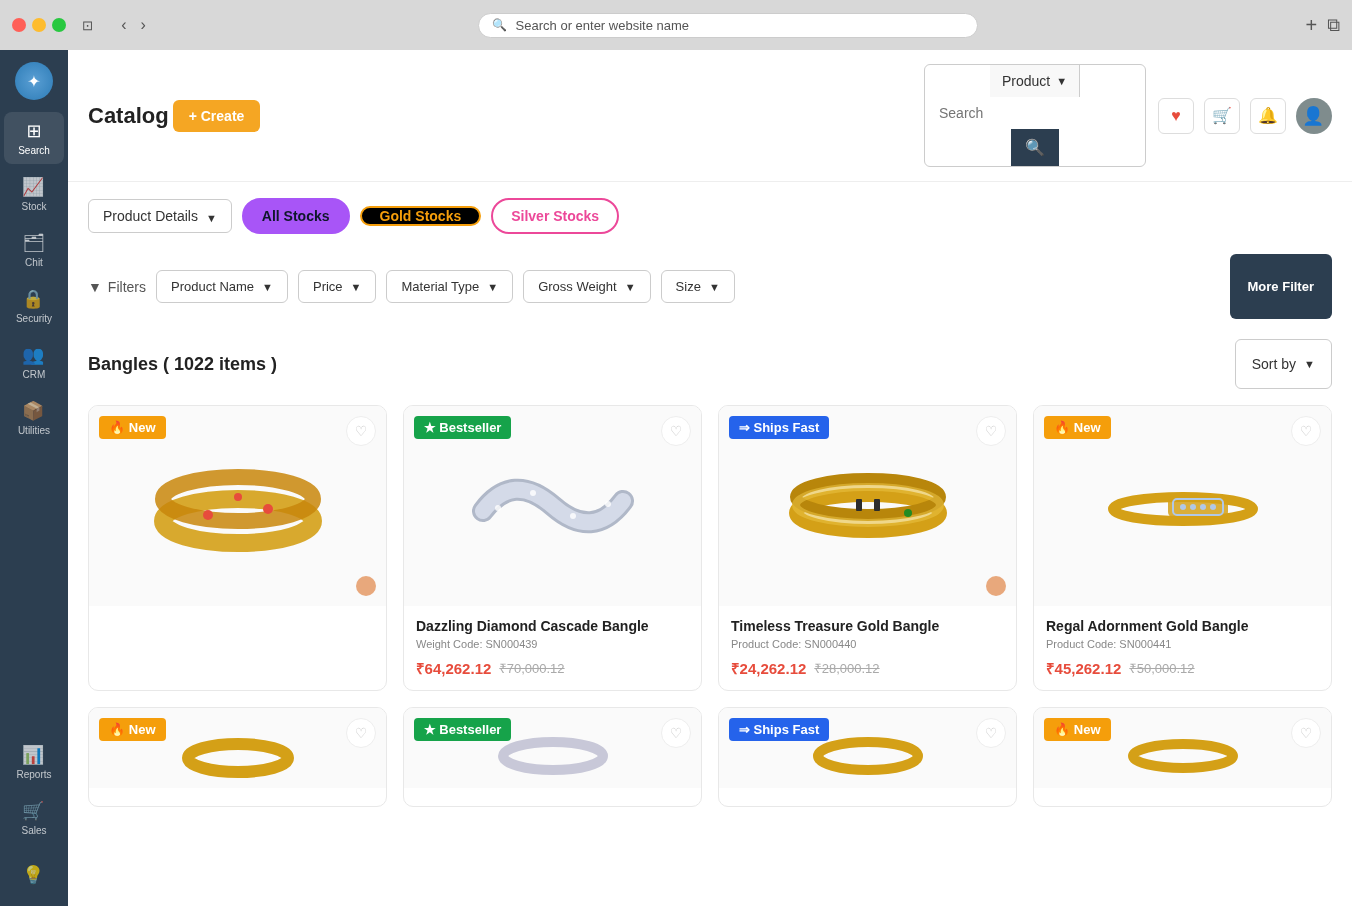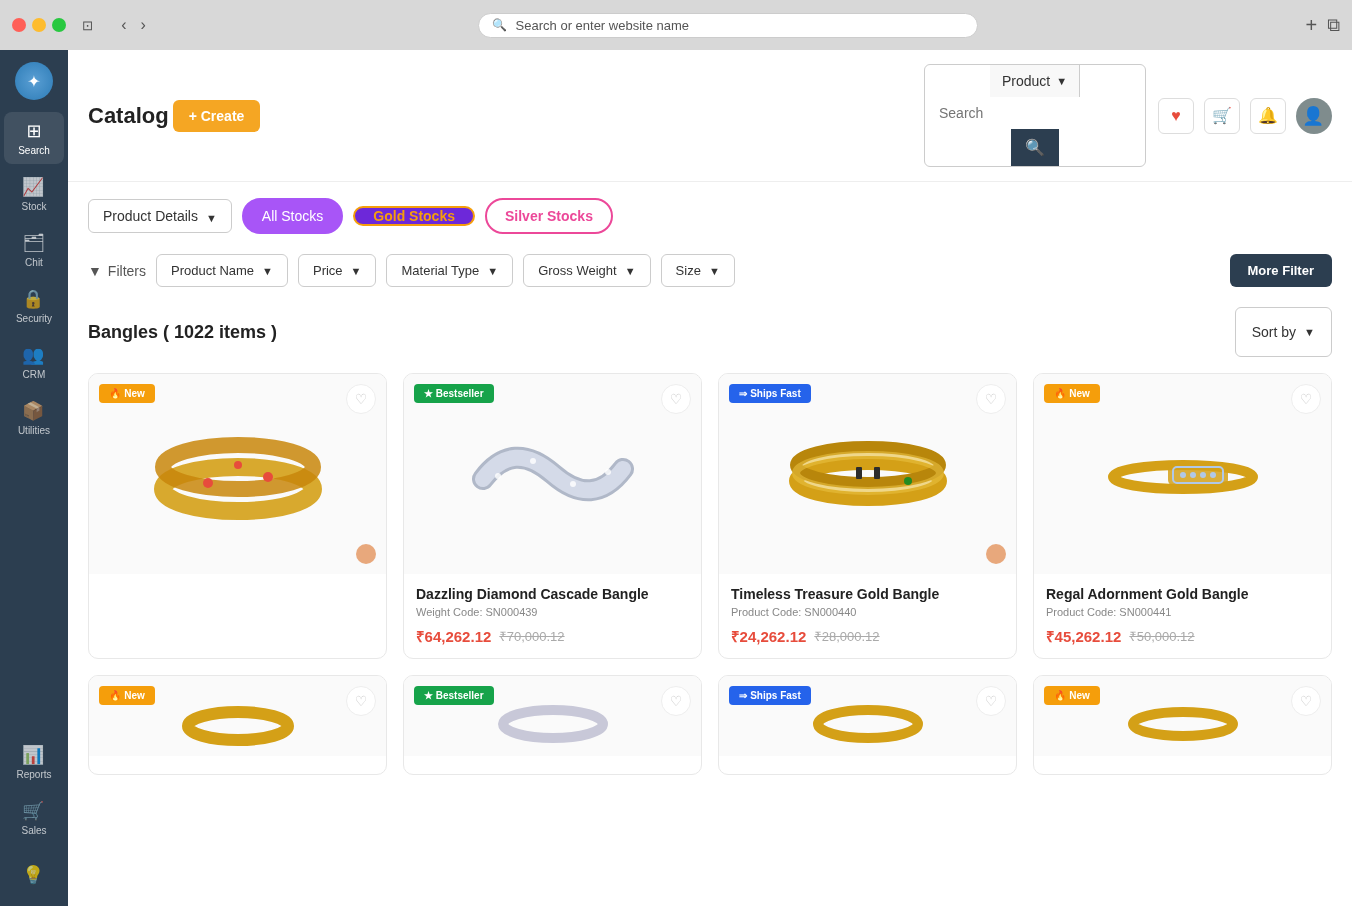--- a/index.html
+++ b/index.html
@@ -102,62 +102,62 @@
 
     
     .filter-tabs { display: flex; align-items: center; gap: 10px; margin-bottom: 20px; }
     .filter-dropdown-btn {
       display: flex; align-items: flex-end; gap: 8px; padding: 8px 14px;
       border: 1px solid #ccc; border-radius: 6px; background: white;
       font-size: 14px; cursor: pointer; color: #333;
     }
     .tab-all {
       padding: 8px 18px; border-radius: 20px; border: 2px solid #a855f7;
-      background: #a855f7; color: #ffffff; font-size: 14px; font-weight: 400; cursor: pointer;
+      background: #a855f7; color: #0f172a; font-size: 14px; font-weight: 700; cursor: pointer;
     }
     .tab-gold {
       padding: 0 18px; border-radius: 20px; border: 2px solid #f59e0b;
-      background: #6d28d9; color: #f59e0b; font-size: 14px; font-weight: 600; cursor: pointer;
+      background: #000000; color: #f59e0b; font-size: 14px; font-weight: 600; cursor: pointer;
     }
     .tab-silver {
       padding: 8px 18px; border-radius: 20px; border: 2px solid #ec4899;
       background: white; color: #ec4899; font-size: 14px; font-weight: 600; cursor: pointer;
     }
 
     
     .filters-row { display: flex; align-items: center; gap: 10px; margin-bottom: 20px; }
     .filter-label { display: flex; align-items: center; gap: 6px; font-size: 14px; color: #555; }
     .filter-select {
       display: flex; align-items: center; gap: 8px; padding: 8px 14px;
       border: 1px solid #ccc; border-radius: 6px; background: white;
       font-size: 13px; cursor: pointer; color: #333;
     }
     .more-filter-btn {
       background: #2c3e50; color: white; border: none; border-radius: 6px;
-      padding: 9px 18px; font-size: 13px; font-weight: 600; cursor: pointer; margin-left: auto;
+      padding: 25px 18px; font-size: 13px; font-weight: 600; cursor: pointer; margin-left: auto;
     }
 
     
     .section-header { display: flex; align-items: center; justify-content: space-between; margin-bottom: 16px; }
     .section-title { font-size: 18px; font-weight: 700; color: #222; }
     .sort-btn {
       display: flex; align-items: center; gap: 8px; padding: 16px 16px;
       border: 1px solid #ccc; border-radius: 6px; background: white;
       font-size: 14px; cursor: pointer; color: #333;
     }
 
     
     .product-grid { display: grid; grid-template-columns: repeat(4, 1fr); gap: 16px; }
     .product-card {
       border: 1px solid #e8e8e8; border-radius: 10px; overflow: hidden;
       background: white; position: relative;
     }
     .badge {
       position: absolute; top: 10px; left: 10px; padding: 4px 10px;
-      border-radius: 4px; font-size: 10px; font-weight: 700; z-index: 2;
+      border-radius: 4px; font-size: 13px; font-weight: 700; z-index: 2;
       display: flex; align-items: center; gap: 4px;
     }
     .badge-new { background: #f59e0b; color: white; }
     .badge-bestseller { background: #16a34a; color: white; }
     .badge-shipsfast { background: #2563eb; color: white; }
     .wishlist-btn {
       position: absolute; top: 10px; right: 10px; width: 30px; height: 30px;
       border-radius: 50%; background: white; border: 1px solid #eee;
       display: flex; align-items: center; justify-content: center;
       cursor: pointer; font-size: 14px; color: #ccc; z-index: 2;

